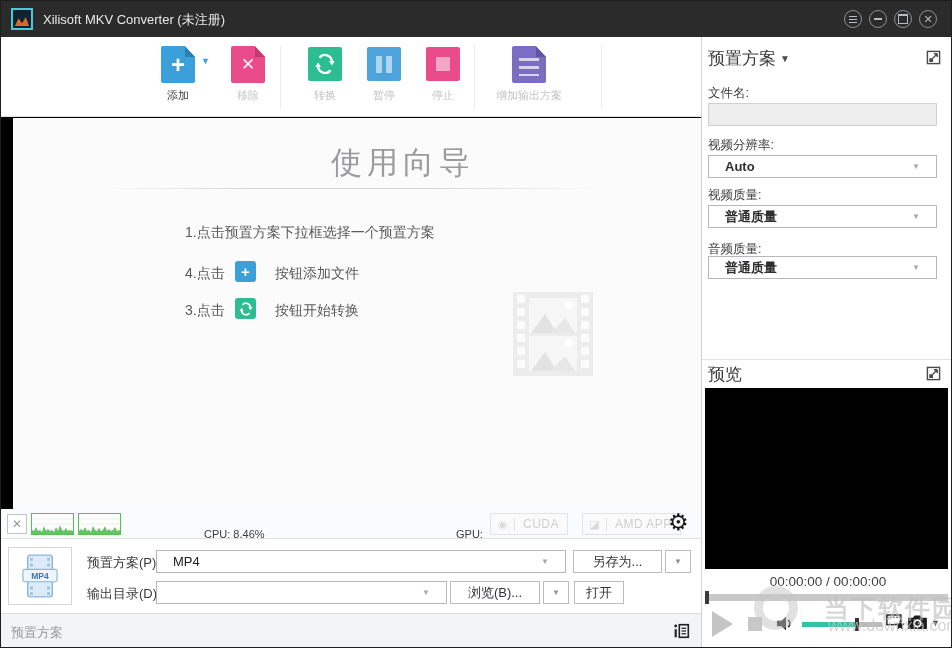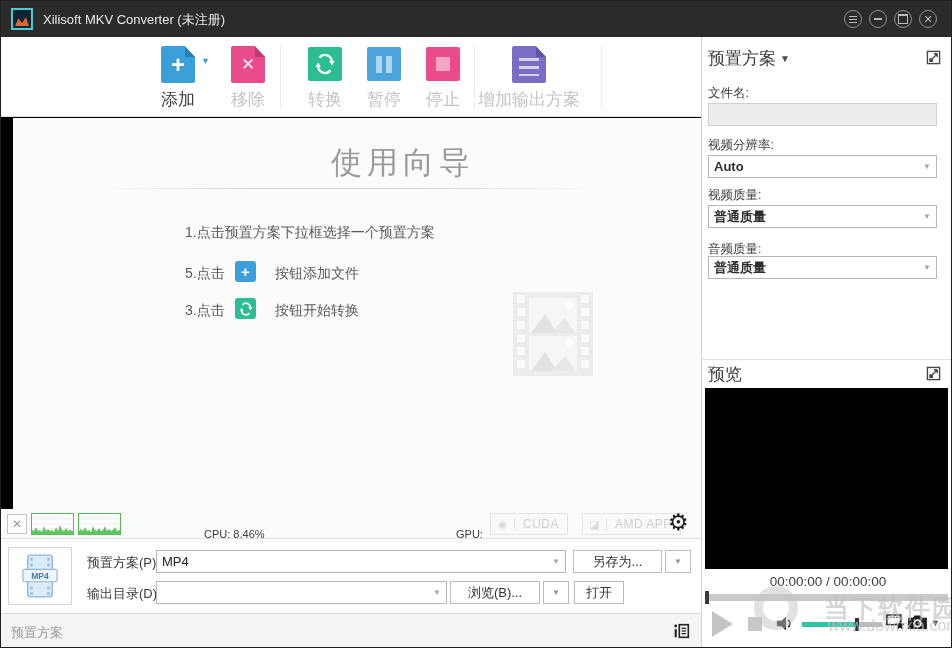--- a/index.html
+++ b/index.html
@@ -22,21 +22,21 @@
   .ctl-min::before { content:""; width:8px; height:2px; background:#b9bcbe; }
   .ctl-max::before { content:""; width:8px; height:7px; border:1px solid #b9bcbe; border-top:2px solid #b9bcbe; }
   .ctl-close { font-size:11px; }
 
   
   .toolbar { position:absolute; left:0; top:36px; width:700px; height:80px; background:#ffffff;
              border-bottom:1px solid #e2e2e2; }
   .tb-sep { position:absolute; top:8px; width:1px; height:64px; background:#ebebeb; }
   .tb-item { position:absolute; top:9px; width:72px; text-align:center; cursor:default; }
   .tb-iconwrap { position:relative; width:34px; height:37px; margin:0 auto; }
-  .tb-label { margin-top:5px; font-size:17px; color:#c3c3c3; }
+  .tb-label { margin-top:5px; font-size:11px; color:#c3c3c3; }
   .tb-label.on { color:#3c3c3c; }
   .doc-body { position:absolute; inset:0; clip-path:polygon(0 0,70% 0,100% 30%,100% 100%,0 100%); border-radius:2px; }
   .fold { position:absolute; top:0; right:0; width:10.5px; height:11px;
           clip-path:polygon(0 0,100% 100%,0 100%); }
   .doc-glyph { position:absolute; inset:0; display:flex; align-items:center; justify-content:center;
           color:#fff; font-weight:bold; }
   .blue  .doc-body { background:#3b9fd9; } .blue  .fold { background:#2c7fb4; }
   .pink  .doc-body { background:#ea4b8b; } .pink  .fold { background:#c23a72; }
   .purple .doc-body { background:#7b6cc4; } .purple .fold { background:#6053a3; }
   .doc-lines { position:absolute; left:7px; right:7px; top:12px; height:18px;
@@ -73,21 +73,21 @@
   .gpu-badge .bicon { width:24px; text-align:center; border-right:1px solid #e3e3e3; font-size:11px; color:#dadada; }
   .gpu-badge .btxt { padding:0 8px; letter-spacing:.5px; }
   .gear { position:absolute; left:667px; top:0px; font-size:23px; color:#161616; }
 
   
   .outputpanel { position:absolute; left:0; top:538px; width:700px; height:74px; background:#fff; }
   .mp4box { position:absolute; left:7px; top:8px; width:64px; height:58px; border:1px solid #d4d4d4;
             background:#fff; display:flex; align-items:center; justify-content:center; }
   .op-label { position:absolute; font-size:13px; color:#3a3a3a; }
   .select { position:absolute; height:23px; background:#fff; border:1px solid #b4b8bc;
-            display:flex; align-items:center; padding:0 5px; font-size:13px; color:#222; }
+            display:flex; align-items:center; padding:0 16px; font-size:13px; color:#222; }
   .select .caret { margin-left:auto; font-size:8px; color:#a3a7ab; }
   .btn { position:absolute; height:23px; background:#fff; border:1px solid #b9bdc1; color:#333;
          font-size:13px; display:flex; align-items:center; justify-content:center; }
   .caret-btn { font-size:8px; color:#8d9195; }
 
   
   .bottombar { position:absolute; left:0; top:612px; width:700px; height:36px; background:#f3f4f6;
                border-top:1px solid #dcdcde; }
   .bb-status { position:absolute; left:10px; top:10px; font-size:13px; color:#9a9a9a; }
   .bb-icon { position:absolute; left:672px; top:8px; }
@@ -213,21 +213,21 @@
       <div class="tb-label">增加输出方案</div>
     </div>
   </div>
 
   <div class="wizard">
     <div class="wiz-title">使用向导</div>
     <div class="wiz-line"></div>
 
     <div class="wiz-step" style="top:106px">1.点击预置方案下拉框选择一个预置方案</div>
 
-    <div class="wiz-step" style="top:147px">5.点击</div>
+    <div class="wiz-step" style="top:147px">4.点击</div>
     <div class="mini blue" style="left:222px;top:143px">
       <span class="doc-glyph">+</span>
     </div>
     <div class="wiz-step" style="left:262px;top:147px">按钮添加文件</div>
 
     <div class="wiz-step" style="top:184px">3.点击</div>
     <div class="mini green" style="left:222px;top:180px">
       <span class="center-svg">
         <svg viewBox="0 0 24 24" width="14" height="14">
           <path d="M6 5.2 A7.5 7.5 0 0 1 19.5 9.5" fill="none" stroke="#fff" stroke-width="3"></path>

